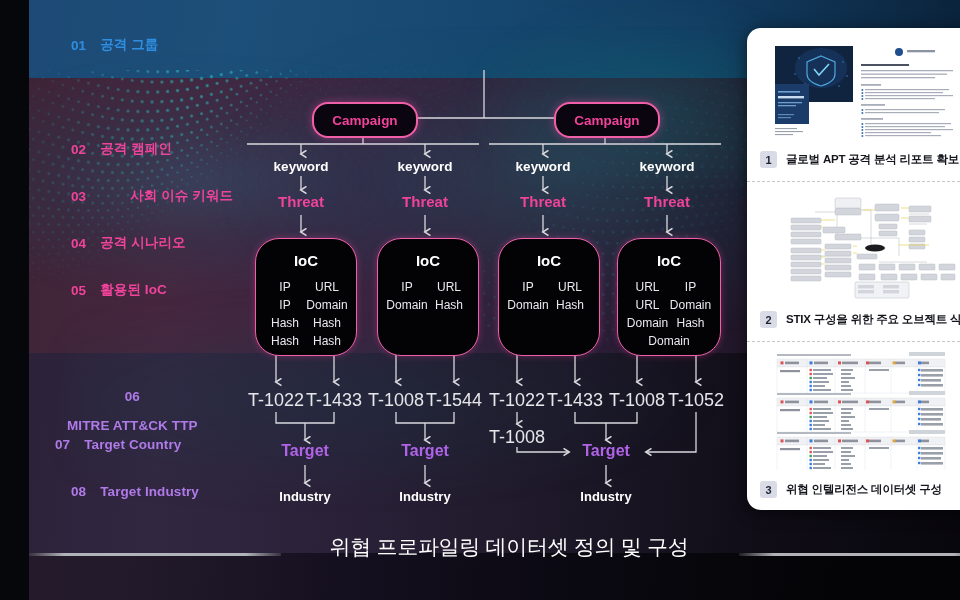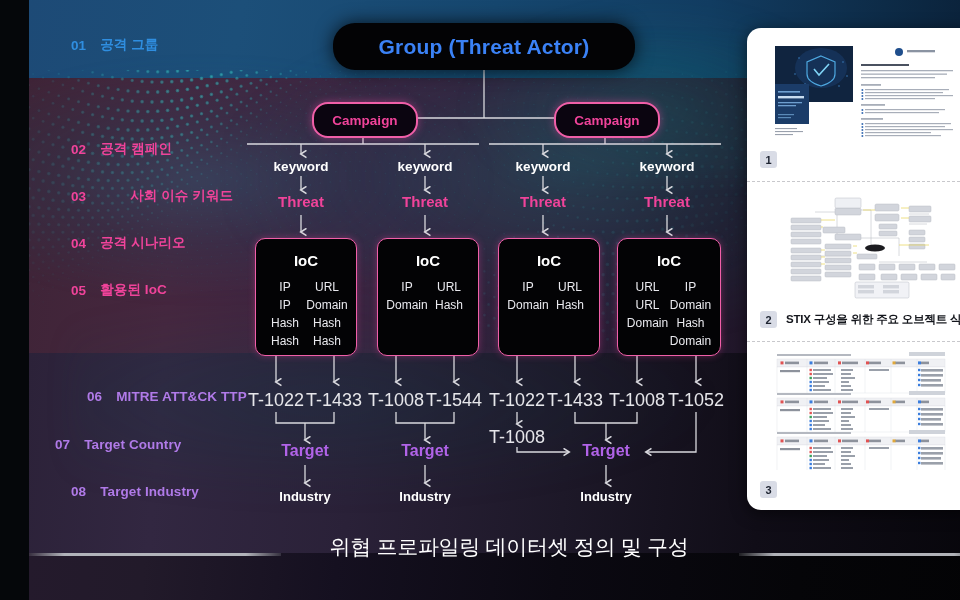--- a/index.html
+++ b/index.html
@@ -54,24 +54,24 @@
   .group-box span{color:#3b82f6;font-size:21px;font-weight:bold;letter-spacing:.2px;}
 
   .campaign{position:absolute;display:flex;align-items:center;justify-content:center;
     background:#0b0510;border:2px solid #f05fa8;border-radius:16px;
     box-shadow:0 0 9px rgba(240,70,160,.45);}
   .campaign span{color:#f0439a;font-size:13.5px;font-weight:bold;}
 
   .kw{position:absolute;color:#ffffff;font-size:13.5px;font-weight:bold;text-align:center;}
   .th{position:absolute;color:#f0439a;font-size:15px;font-weight:bold;text-align:center;}
 
-  .ioc{position:absolute;background:#030305;border:1.4px solid #f05fa8;border-radius:10px;
+  .ioc{position:absolute;background:#030305;border:1.4px solid #f05fa8;border-radius:24px;
     box-shadow:0 0 7px rgba(240,70,160,.35);}
   .ioc .ioc-t{color:#fff;font-size:15px;font-weight:bold;text-align:center;margin-top:13px;}
-  .ioc .ioc-grid{display:flex;flex-wrap:wrap;justify-content:flex-end;
+  .ioc .ioc-grid{display:flex;flex-wrap:wrap;justify-content:center;
     margin-top:9px;padding:0 8px;}
   .ioc .ioc-grid span{color:#e9e9ee;font-size:12px;font-weight:normal;
     width:50%;text-align:center;line-height:18px;white-space:nowrap;}
 
   .ttp{position:absolute;color:#e6e6ea;font-size:18px;text-align:center;white-space:nowrap;}
   .tgt{position:absolute;color:#b163e8;font-size:16px;font-weight:bold;text-align:center;white-space:nowrap;}
   .ind{position:absolute;color:#ffffff;font-size:13px;font-weight:bold;text-align:center;white-space:nowrap;}
 
   
   .wires{position:absolute;left:0;top:0;width:960px;height:600px;pointer-events:none;}
@@ -2247,21 +2247,21 @@
     <span>사회 이슈 키워드</span>
   </div>
   <div class="idx pink" style="left:42px;top:234px;">
     <span class="num">04</span>
     <span>공격 시나리오</span>
   </div>
   <div class="idx pink" style="left:42px;top:281px;">
     <span class="num">05</span>
     <span>활용된 IoC</span>
   </div>
-  <div class="idx violet" style="left:58px;top:389px;">
+  <div class="idx violet" style="left:38px;top:389px;flex-direction:column;">
     <span class="num">06</span>
     <span>MITRE ATT&amp;CK TTP</span>
   </div>
   <div class="idx violet" style="left:26px;top:437px;">
     <span class="num">07</span>
     <span>Target Country</span>
   </div>
   <div class="idx violet" style="left:42px;top:484px;">
     <span class="num">08</span>
     <span>Target Industry</span>
@@ -2322,23 +2322,20 @@
       <path d="M488,447 L488,452 L540,452" marker-end="url(#arR)"></path>
 
       <path d="M667,412 L667,452 L617,452" marker-end="url(#arR)"></path>
 
       <path d="M276,465 L276,483" marker-end="url(#ar)"></path>
       <path d="M396,465 L396,483" marker-end="url(#ar)"></path>
       <path d="M577,465 L577,483" marker-end="url(#ar)"></path>
     </g>
   </svg>
 
-  <div class="group-box" style="left:304px;top:23px;width:302px;height:47px;">
-    <span>Group (Threat Actor)</span>
-  </div>
 
   <div class="campaign" style="left:283px;top:102px;width:102px;height:32px;">
     <span>Campaign</span>
   </div>
   <div class="campaign" style="left:525px;top:102px;width:102px;height:32px;">
     <span>Campaign</span>
   </div>
 
   <div class="kw" style="left:212px;top:159px;width:120px;">keyword</div>
   <div class="kw" style="left:336px;top:159px;width:120px;">keyword</div>
@@ -2474,20 +2471,21 @@
             <circle cx="103.4" cy="77" r="1"></circle>
           <circle cx="103.4" cy="88" r="1"></circle>
             <circle cx="103.4" cy="91" r="1"></circle>
           <circle cx="103.4" cy="94" r="1"></circle>
             <circle cx="103.4" cy="97" r="1"></circle>
           <circle cx="103.4" cy="100" r="1"></circle>
         </g>
       </svg>
       <div class="cap">
         <span class="badge">1</span>
+        <span class="cap-t">글로벌 APT 공격 분석 리포트 확보</span>
       </div>
     </div>
 
     <div class="card">
       <svg class="thumb" viewBox="0 0 204 110">
         <rect x="0" y="0" width="204" height="110" fill="#ffffff"></rect>
         <g stroke="#b9bcc4" stroke-width=".55" fill="none">
           <path d="M56,22 L78,22 L78,48"></path>
             <path d="M92,20 L112,20 L112,58"></path>
           <path d="M86,48 L140,48 L140,66"></path>
@@ -2774,20 +2772,21 @@
               <rect x="159" y="18.8" width="2.4" height="2.4"></rect>
                 <rect x="159" y="23.8" width="2.4" height="2.4"></rect>
               <rect x="159" y="28.8" width="2.4" height="2.4"></rect>
                 <rect x="159" y="33.8" width="2.4" height="2.4"></rect>
               </g>
           </g>
           </g>
       </svg>
       <div class="cap">
         <span class="badge">3</span>
+        <span class="cap-t">위협 인텔리전스 데이터셋 구성</span>
       </div>
     </div>
 
   </div>
 
   <div class="rule l"></div>
   <div class="rule r"></div>
   <div class="foot-title">위협 프로파일링 데이터셋 정의 및 구성</div>
 
 </div>

